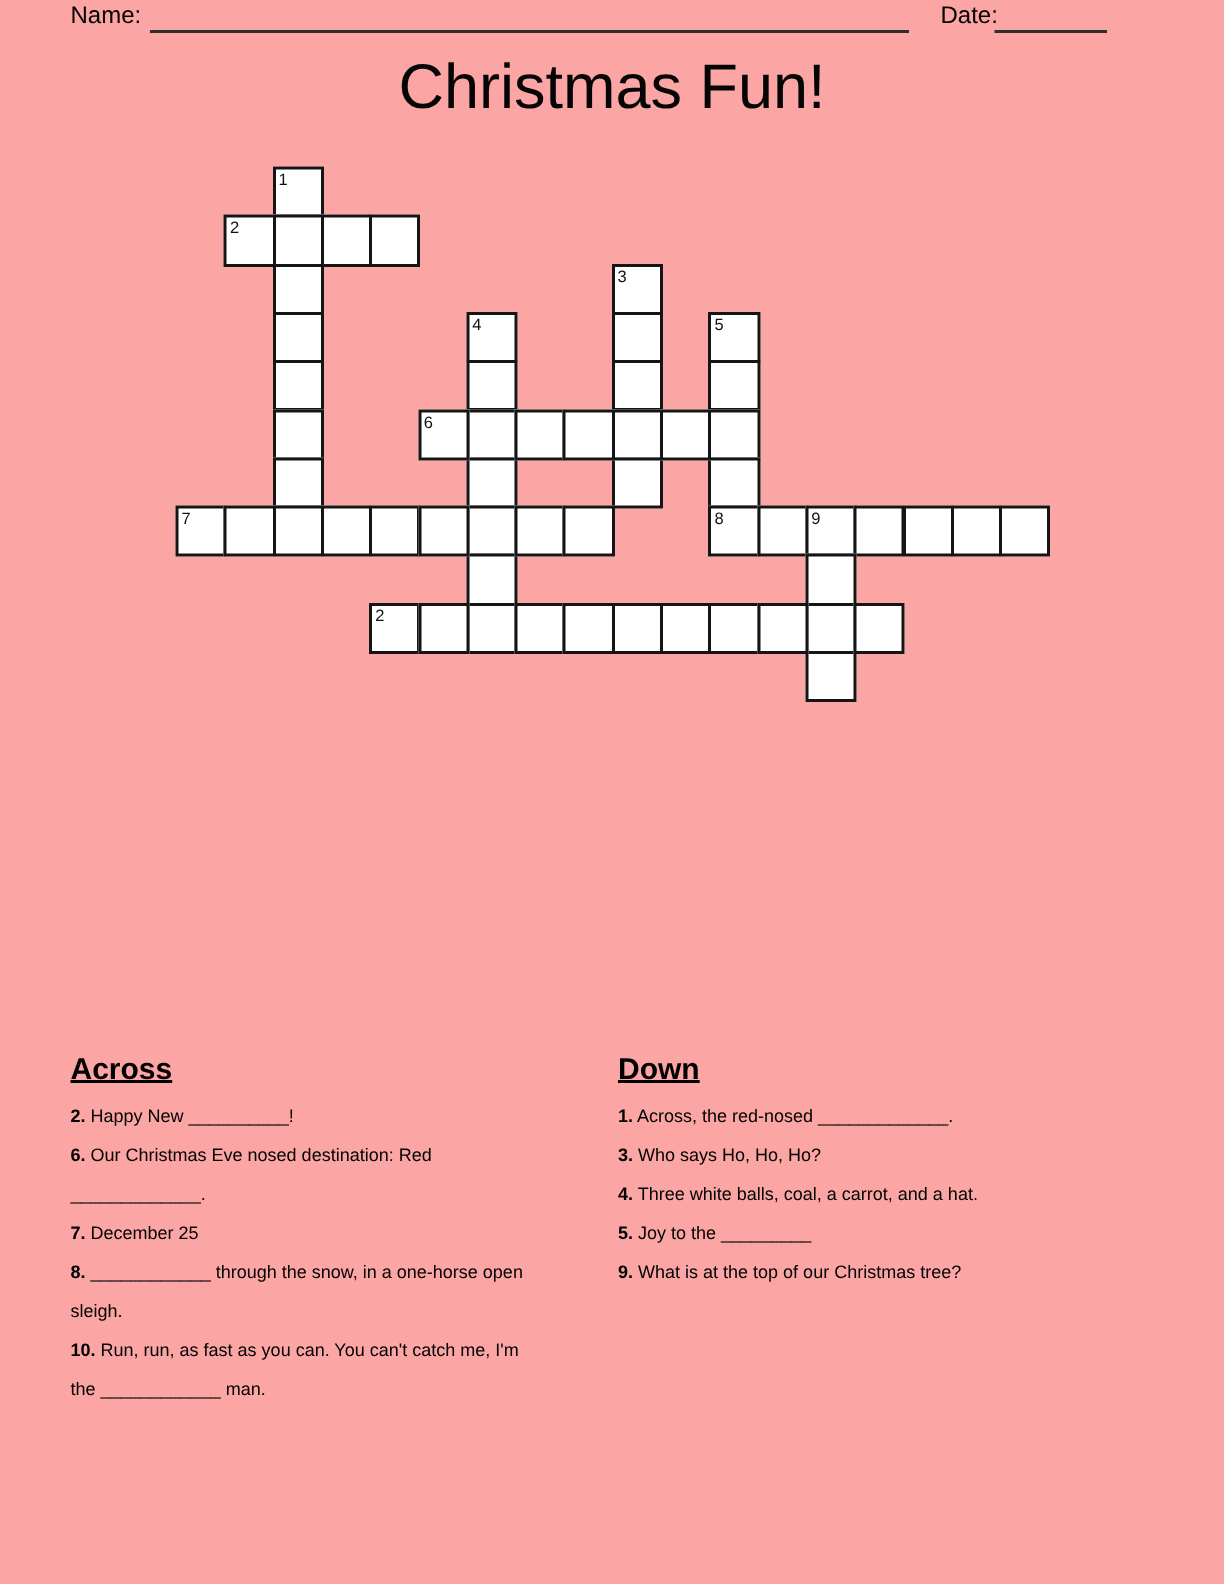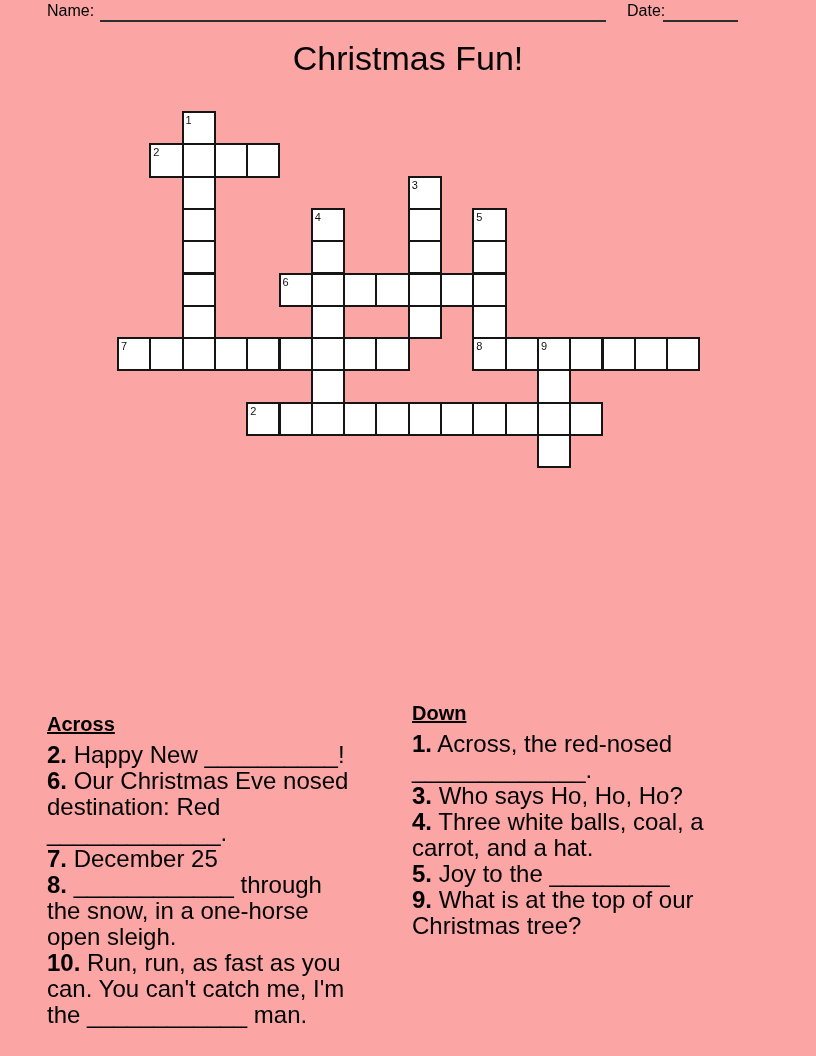--- a/index.html
+++ b/index.html
@@ -8,38 +8,38 @@
     font-family:"Liberation Sans", sans-serif; color:#000; overflow:hidden;
   }
   .hlabel { position:absolute; top:2px; font-size:16px; color:#000; white-space:nowrap; }
   .name-label { left:47px; }
   .date-label { left:627px; }
   .writeline { position:absolute; top:3px; height:17px; border-bottom:2px solid #2e2e2e; }
   .name-line { left:100px; width:506px; }
   .date-line { left:663px; width:75px; }
   .title {
     position:absolute; top:32px; left:0; width:816px; text-align:center;
-    font-size:34px; line-height:52px; font-weight:400; color:#050505;
+    font-size:42px; line-height:52px; font-weight:400; color:#050505;
   }
   .grid { position:absolute; left:117px; top:111px; }
   .cell {
     position:absolute; width:34.3px; height:34.3px; box-sizing:border-box;
     border:2px solid #151515; background:#ffffff;
   }
   .cellnum {
     position:absolute; z-index:3; font-size:11px; line-height:11px; color:#111;
   }
   .clues-col { position:absolute; top:700px; width:312px; }
-  .across-col { left:47px;margin-top:11px; }
+  .across-col { left:47px; }
   .down-col { left:412px; }
   .clue-heading {
     font-size:20px; line-height:26px; font-weight:bold;
     text-decoration:underline; margin-bottom:5px;
   }
-  .clue { font-size:24px; line-height:26px; }
+  .clue { font-size:12px; line-height:26px; }
   .clue b { font-weight:bold; }
 </style>
 </head>
 <body>
 
 <div class="page">
 
   <span class="hlabel name-label">Name:</span>
   <span class="writeline name-line"></span>
   <span class="hlabel date-label">Date:</span>

